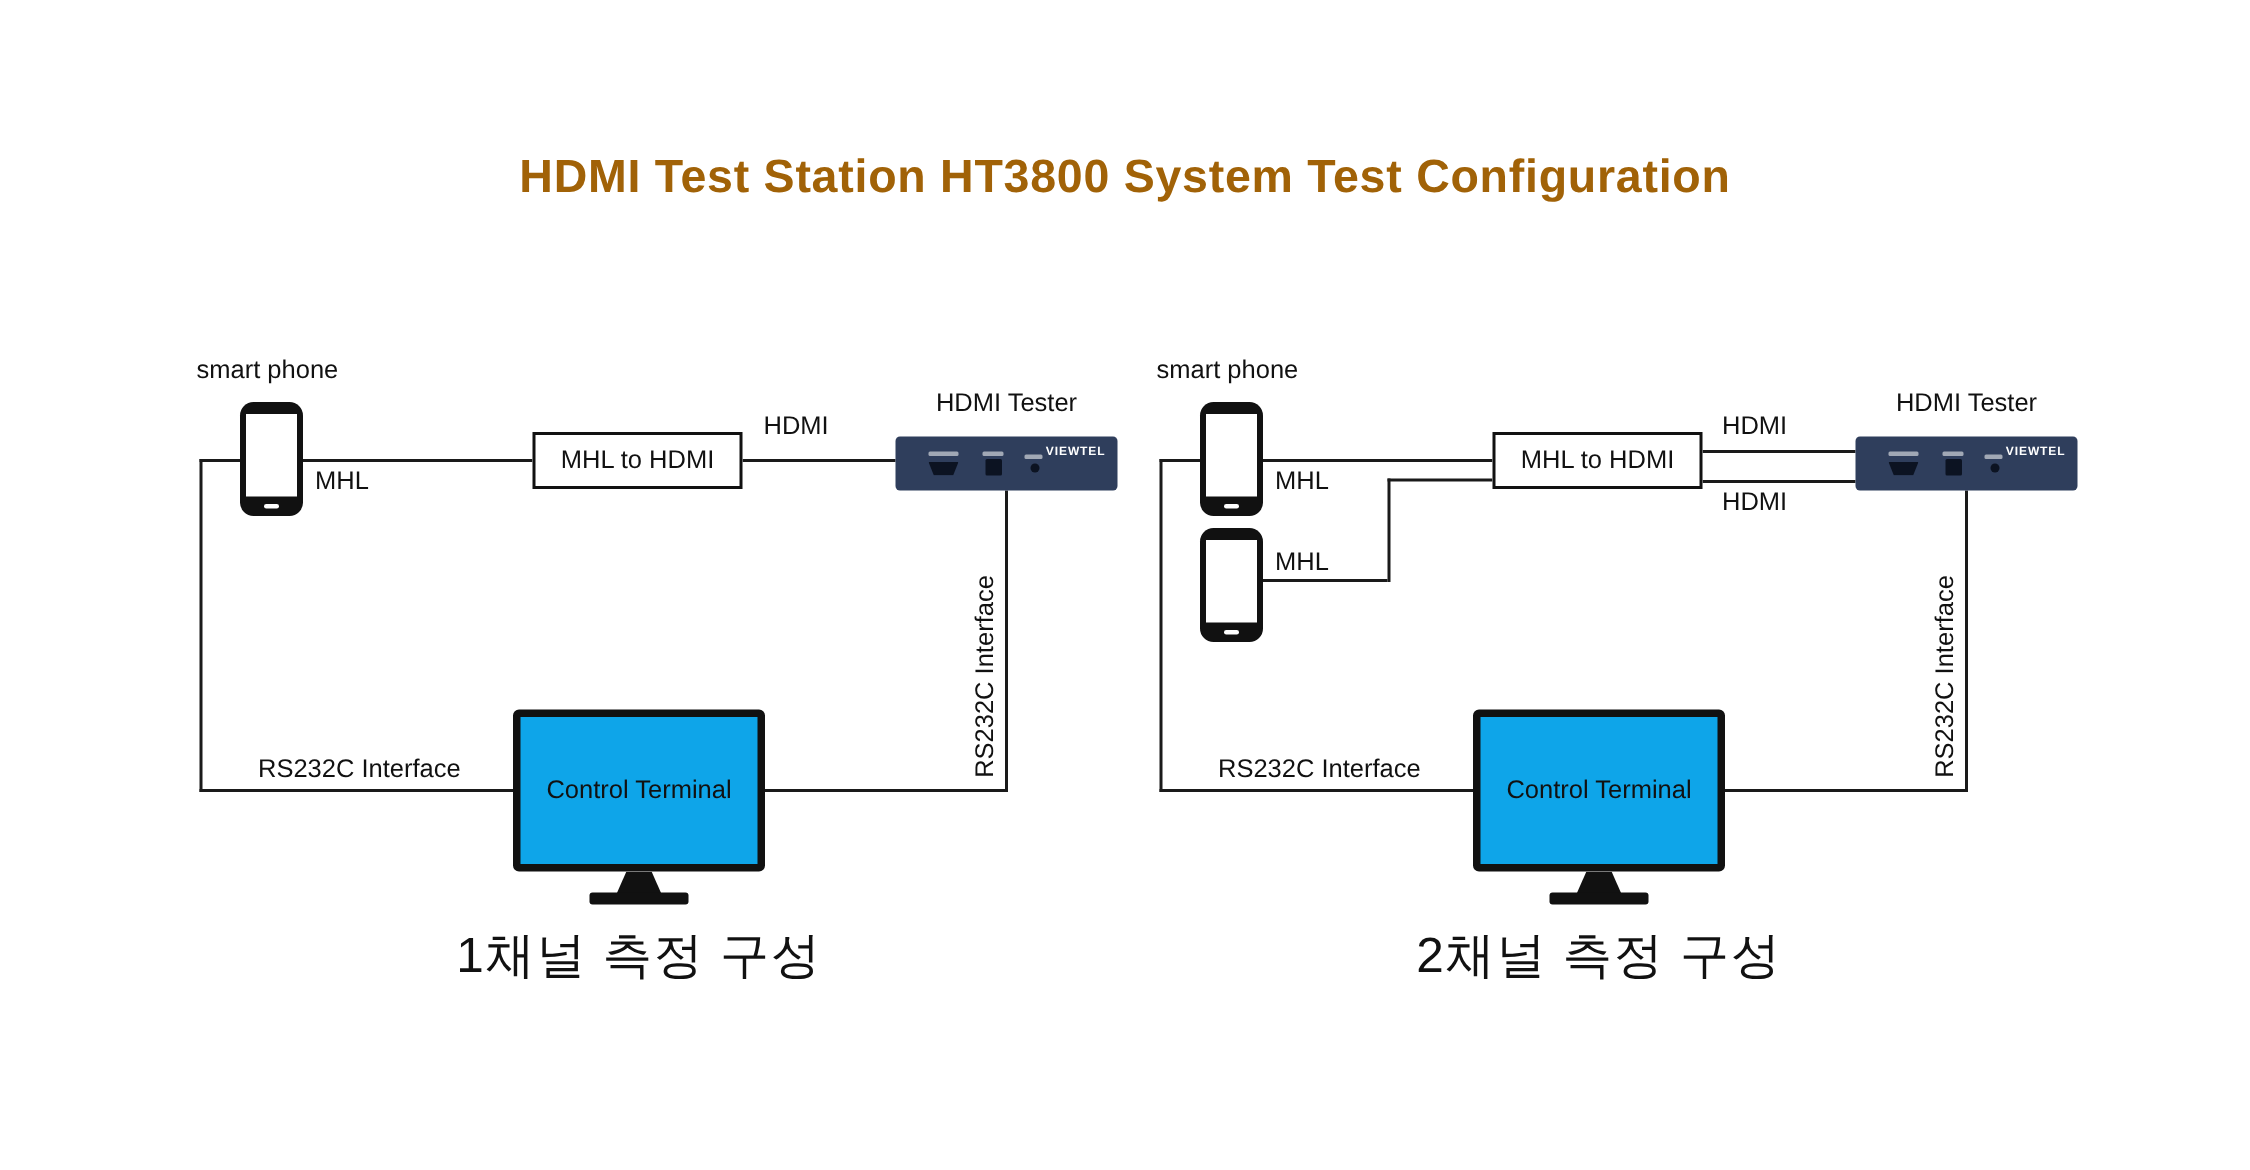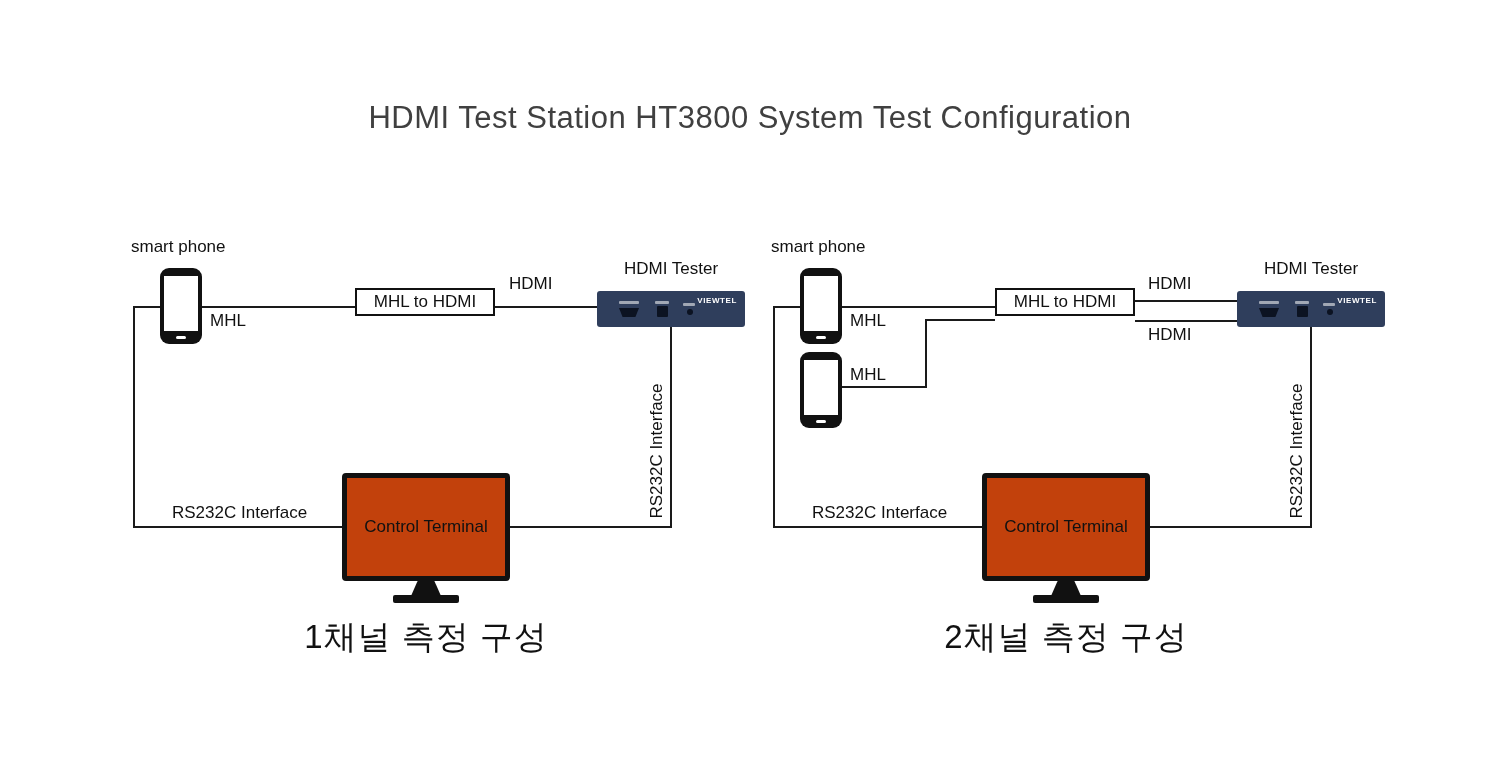--- a/index.html
+++ b/index.html
@@ -2,43 +2,43 @@
 <html><head>
 <meta charset="utf-8">
 <style>
   html,body{margin:0;padding:0;background:#ffffff;}
   .canvas{
     position:relative;width:1500px;height:780px;background:#ffffff;overflow:hidden;
     font-family:"Liberation Sans", sans-serif;color:#111111;
   }
   .title{
     position:absolute;left:0;top:100px;width:1500px;text-align:center;
-    font-size:31px;font-weight:normal;letter-spacing:.5px;color:#404040;
+    font-size:31px;font-weight:bold;letter-spacing:.5px;color:#a16207;
   }
   .lbl{position:absolute;font-size:17px;color:#111;white-space:nowrap;}
   .line{position:absolute;background:#1a1a1a;}
   .convbox{
-    position:absolute;width:140px;height:28px;border:2px solid #111;background:#fff;
+    position:absolute;width:140px;height:38px;border:2px solid #111;background:#fff;
     display:flex;align-items:center;justify-content:center;font-size:17px;box-sizing:border-box;
   }
   .tester-label{position:absolute;width:148px;text-align:center;font-size:17px;}
   
   .phone{position:absolute;width:42px;height:76px;background:#111;border-radius:9px;}
   .phone .screen{position:absolute;left:4px;right:4px;top:8px;bottom:13px;background:#fff;}
   .phone .home{position:absolute;bottom:5px;left:50%;transform:translateX(-50%);width:10px;height:3px;background:#fff;border-radius:2px;}
   
   .tester{position:absolute;width:148px;height:36px;background:#2f3e5c;border-radius:3px;}
   .tester .brand{position:absolute;right:8px;top:5px;font-size:8px;font-weight:bold;color:#fff;letter-spacing:.6px;}
   .tester .hdmi-port{position:absolute;left:22px;top:17px;width:20px;height:9px;background:#0c1322;clip-path:polygon(0 0,100% 0,82% 100%,18% 100%);}
   .tester .sq-port{position:absolute;left:60px;top:15px;width:11px;height:11px;background:#0c1322;border-radius:1px;}
   .tester .btn{position:absolute;left:90px;top:18px;width:6px;height:6px;background:#0c1322;border-radius:50%;}
   .tester .tinytext{position:absolute;height:3px;background:rgba(255,255,255,.55);border-radius:1px;}
   
   .monitor{
-    position:absolute;width:168px;height:108px;border:5px solid #111;border-radius:4px;background:#c2410c;
+    position:absolute;width:168px;height:108px;border:5px solid #111;border-radius:4px;background:#0ea5e9;
     display:flex;align-items:center;justify-content:center;font-size:17px;box-sizing:border-box;
   }
   .stand{position:absolute;width:30px;height:15px;background:#111;clip-path:polygon(22% 0,78% 0,100% 100%,0 100%);}
   .standbase{position:absolute;width:66px;height:8px;background:#111;border-radius:2px;}
   .vlabel{position:absolute;width:170px;text-align:center;font-size:17px;transform:rotate(-90deg);white-space:nowrap;}
   .caption{position:absolute;width:260px;text-align:center;font-size:33px;color:#111;letter-spacing:1px;}
 </style>
 </head>
 <body>
 

